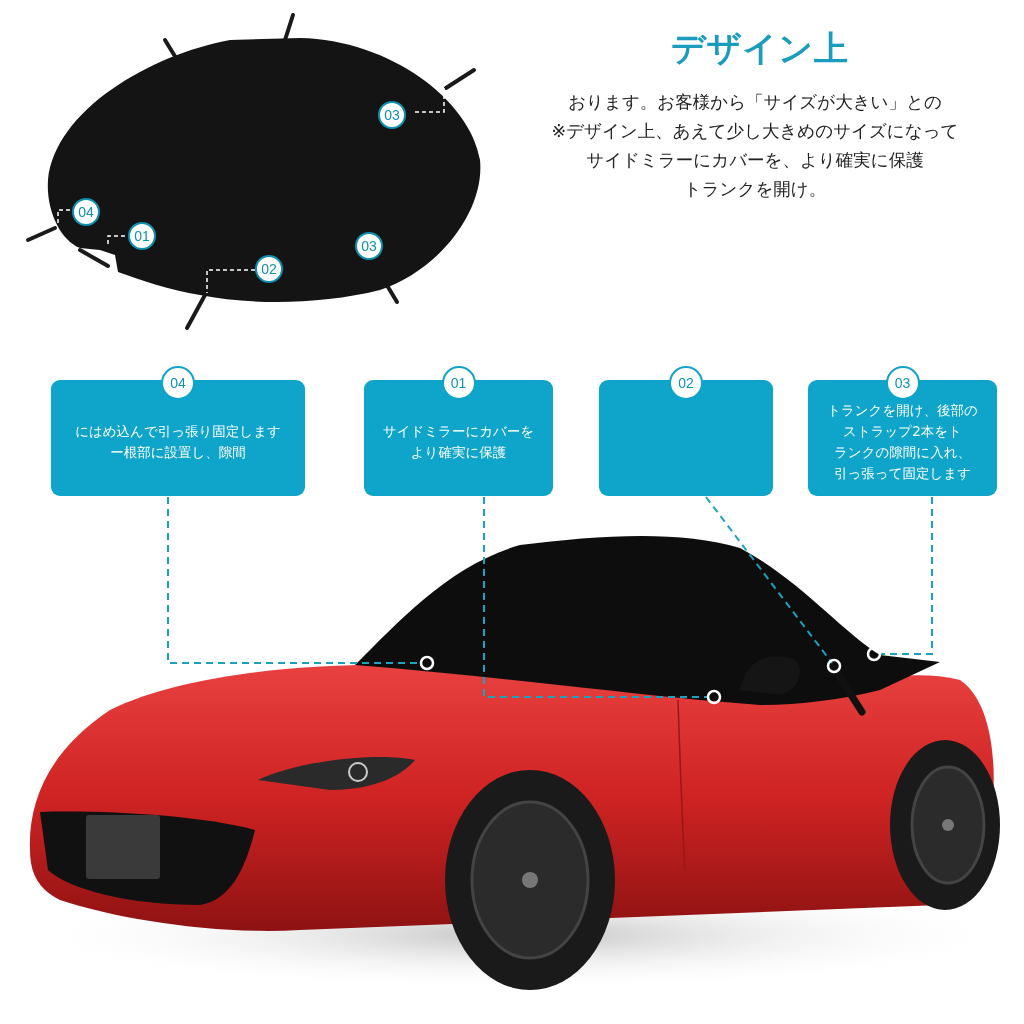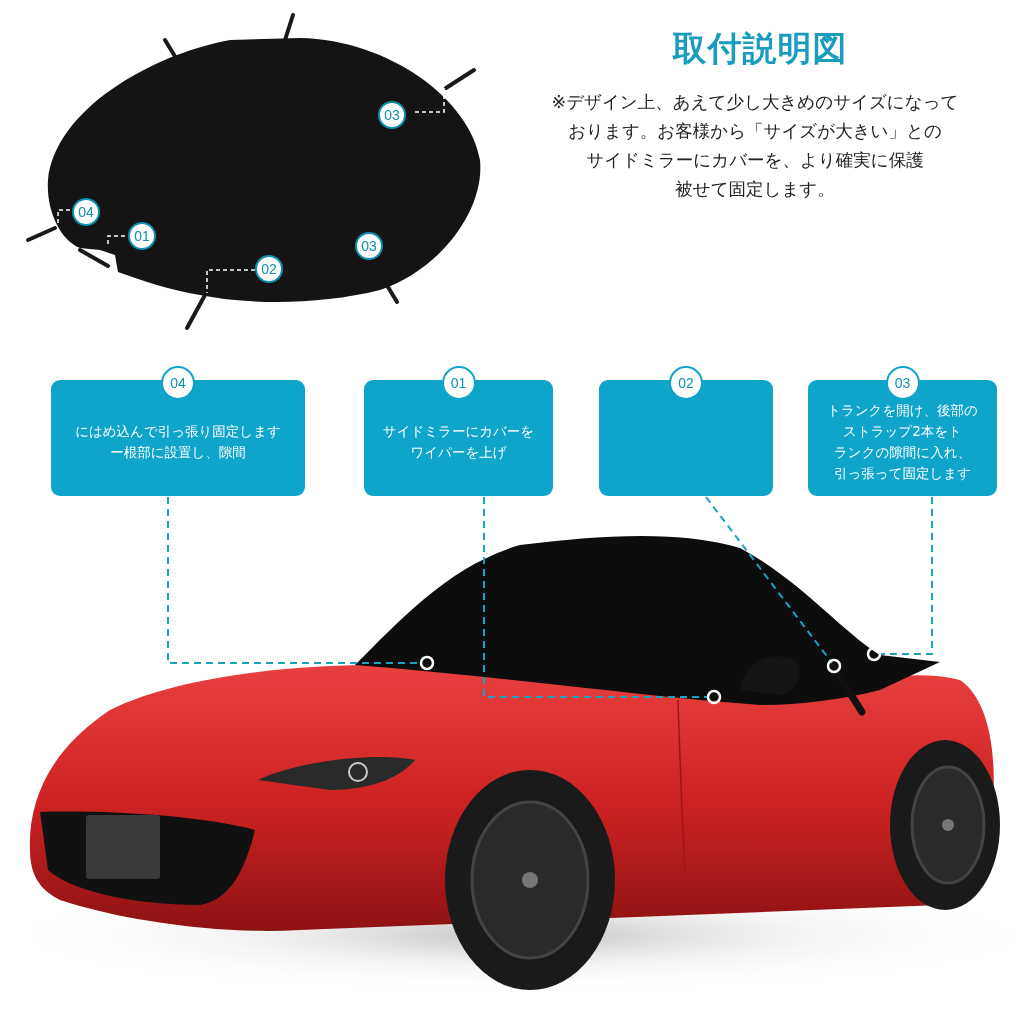--- a/index.html
+++ b/index.html
@@ -39,26 +39,26 @@
     <polyline points="125,236 108,236 108,246"></polyline>
     <polyline points="255,270 207,270 207,293"></polyline>
   </g>
 </svg>
 <div class="obadge" style="left:378px;top:101px;">03</div>
 <div class="obadge" style="left:72px;top:198px;">04</div>
 <div class="obadge" style="left:128px;top:222px;">01</div>
 <div class="obadge" style="left:255px;top:255px;">02</div>
 <div class="obadge" style="left:355px;top:232px;">03</div>
 
-<div class="abs title">取付説明図</div>
+<div class="abs title">デザイン上</div>
 <div class="abs desc">
+  <div>おります。お客様から「サイズが大きい」との</div>
   <div>※デザイン上、あえて少し大きめのサイズになって</div>
-  <div>おります。お客様から「サイズが大きい」との</div>
   <div>サイドミラーにカバーを、より確実に保護</div>
-  <div>被せて固定します。</div>
+  <div>トランクを開け。</div>
 </div>
 
 <svg width="1024" height="1024">
   <defs>
     <linearGradient id="red" x1="0" y1="0" x2="0" y2="1">
       <stop offset="0" stop-color="#e84040"></stop>
       <stop offset="0.5" stop-color="#cf2323"></stop>
       <stop offset="1" stop-color="#8e1212"></stop>
     </linearGradient>
     <radialGradient id="shadow" cx="0.5" cy="0.5" r="0.5">
@@ -114,21 +114,21 @@
   <div class="badge">04</div>
   <div class="lines">
     <div>にはめ込んで引っ張り固定します</div>
     <div>ー根部に設置し、隙間</div>
   </div>
 </div>
 <div class="callout" style="left:364px;width:189px;">
   <div class="badge">01</div>
   <div class="lines">
     <div>サイドミラーにカバーを</div>
-    <div>ワイパーを上げ</div>
+    <div>より確実に保護</div>
   </div>
 </div>
 <div class="callout" style="left:599px;width:174px;">
   <div class="badge">02</div>
 </div>
 <div class="callout" style="left:808px;width:189px;">
   <div class="badge">03</div>
   <div class="lines">
     <div>トランクを開け、後部の</div>
     <div>ストラップ2本をト</div>

